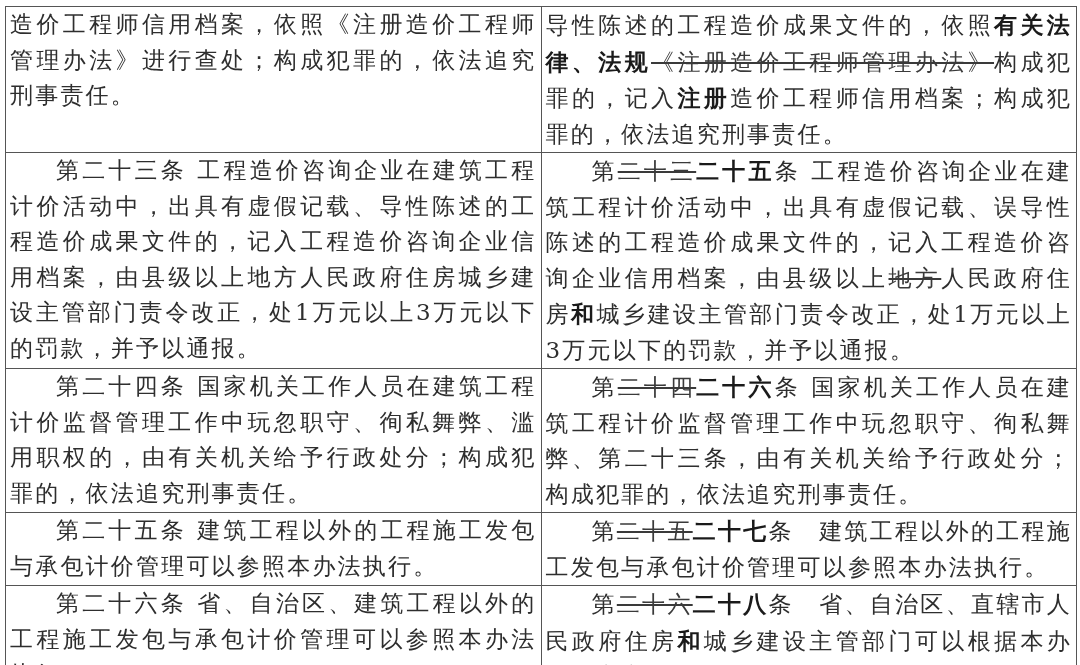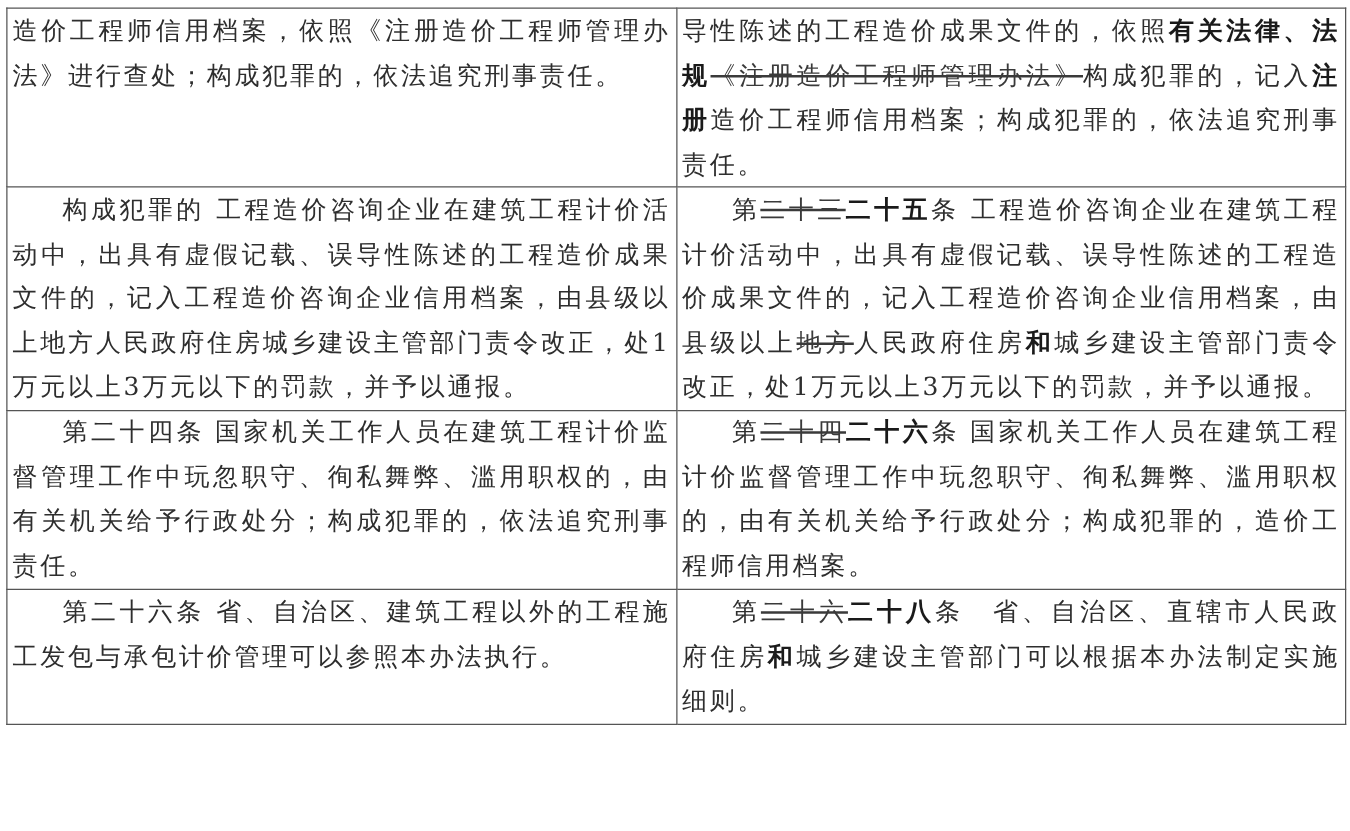--- a/index.html
+++ b/index.html
@@ -20,21 +20,21 @@
     width: 1072px;
     border-collapse: collapse;
     table-layout: fixed;
     font-family: "DejaVu Serif", "Liberation Serif", serif;
     color: #2e2e2e;
   }
   .doc-table td {
     border: 1.5px solid #555555;
     vertical-align: top;
     padding: 0 4px 0 4px;
-    font-size: 20px;
+    font-size: 23px;
     line-height: 35.5px;
     letter-spacing: 2.2px;
     text-align: justify;
     word-break: break-all;
     overflow: hidden;
   }
   .doc-table td.col-old { width: 526px; }
   .doc-table td.col-new { width: 526px; }
   .seg-bold {
     font-weight: bold;
@@ -46,51 +46,59 @@
     color: #3a3a3a;
     margin-top: 40px;
   }
   .para {
     display: block;
     text-indent: 2em;
   }
   .para.no-indent { text-indent: 0; }
   tr.r0 td { height: 109px; padding-top: 0px; }
   tr.r1 td { height: 178px; padding-top: 0px; }
-  tr.r2 td { height: 108px; font-family: Liberation Serif, serif; }
+  tr.r2 td { height: 108px; }
   tr.r3 td { height: 72px; }
   tr.r4 td { height: 70px; }
 </style>
 </head>
 <body>
 
 <table class="doc-table">
   <tbody id="table-body">
     <tr class="r0">
       <td class="col-old">
           <span class="para no-indent"><span class="seg-normal">造价工程师信用档案，依照《注册造价工程师管理办法》进行查处；构成犯罪的，依法追究刑事责任。</span></span>
         </td>
       <td class="col-new">
           <span class="para no-indent"><span class="seg-normal">导性陈述的工程造价成果文件的，依照</span><span class="seg-bold">有关法律、法规</span><span class="seg-strike">《注册造价工程师管理办法》</span><span class="seg-normal">构成犯罪的，记入</span><span class="seg-bold">注册</span><span class="seg-normal">造价工程师信用档案；构成犯罪的，依法追究刑事责任。</span></span>
         </td>
     </tr>
     <tr class="r1">
       <td class="col-old">
-          <span class="para"><span class="seg-normal">构成犯罪的 工程造价咨询企业在建筑工程计价活动中，出具有虚假记载、误导性陈述的工程造价成果文件的，记入工程造价咨询企业信用档案，由县级以上地方人民政府住房城乡建设主管部门责令改正，处1万元以上3万元以下的罚款，并予以通报。</span></span>
+          <span class="para"><span class="seg-normal">第二十三条 工程造价咨询企业在建筑工程计价活动中，出具有虚假记载、导性陈述的工程造价成果文件的，记入工程造价咨询企业信用档案，由县级以上地方人民政府住房城乡建设主管部门责令改正，处1万元以上3万元以下的罚款，并予以通报。</span></span>
         </td>
       <td class="col-new">
           <span class="para"><span class="seg-normal">第</span><span class="seg-strike">二十三</span><span class="seg-bold">二十五</span><span class="seg-normal">条 工程造价咨询企业在建筑工程计价活动中，出具有虚假记载、误导性陈述的工程造价成果文件的，记入工程造价咨询企业信用档案，由县级以上</span><span class="seg-strike">地方</span><span class="seg-normal">人民政府住房</span><span class="seg-bold">和</span><span class="seg-normal">城乡建设主管部门责令改正，处1万元以上3万元以下的罚款，并予以通报。</span></span>
         </td>
     </tr>
     <tr class="r2">
       <td class="col-old">
           <span class="para"><span class="seg-normal">第二十四条 国家机关工作人员在建筑工程计价监督管理工作中玩忽职守、徇私舞弊、滥用职权的，由有关机关给予行政处分；构成犯罪的，依法追究刑事责任。</span></span>
         </td>
       <td class="col-new">
-          <span class="para"><span class="seg-normal">第</span><span class="seg-strike">二十四</span><span class="seg-bold">二十六</span><span class="seg-normal">条 国家机关工作人员在建筑工程计价监督管理工作中玩忽职守、徇私舞弊、滥用职权的，由有关机关给予行政处分；构成犯罪的，造价工程师信用档案。</span></span>
+          <span class="para"><span class="seg-normal">第</span><span class="seg-strike">二十四</span><span class="seg-bold">二十六</span><span class="seg-normal">条 国家机关工作人员在建筑工程计价监督管理工作中玩忽职守、徇私舞弊、第二十三条，由有关机关给予行政处分；构成犯罪的，依法追究刑事责任。</span></span>
+        </td>
+    </tr>
+    <tr class="r3">
+      <td class="col-old">
+          <span class="para"><span class="seg-normal">第二十五条 建筑工程以外的工程施工发包与承包计价管理可以参照本办法执行。</span></span>
+        </td>
+      <td class="col-new">
+          <span class="para"><span class="seg-normal">第</span><span class="seg-strike">二十五</span><span class="seg-bold">二十七</span><span class="seg-normal">条　建筑工程以外的工程施工发包与承包计价管理可以参照本办法执行。</span></span>
         </td>
     </tr>
     <tr class="r4">
       <td class="col-old">
           <span class="para"><span class="seg-normal">第二十六条 省、自治区、建筑工程以外的工程施工发包与承包计价管理可以参照本办法执行。</span></span>
         </td>
       <td class="col-new">
           <span class="para"><span class="seg-normal">第</span><span class="seg-strike">二十六</span><span class="seg-bold">二十八</span><span class="seg-normal">条　省、自治区、直辖市人民政府住房</span><span class="seg-bold">和</span><span class="seg-normal">城乡建设主管部门可以根据本办法制定实施细则。</span></span>
         </td>
     </tr>

